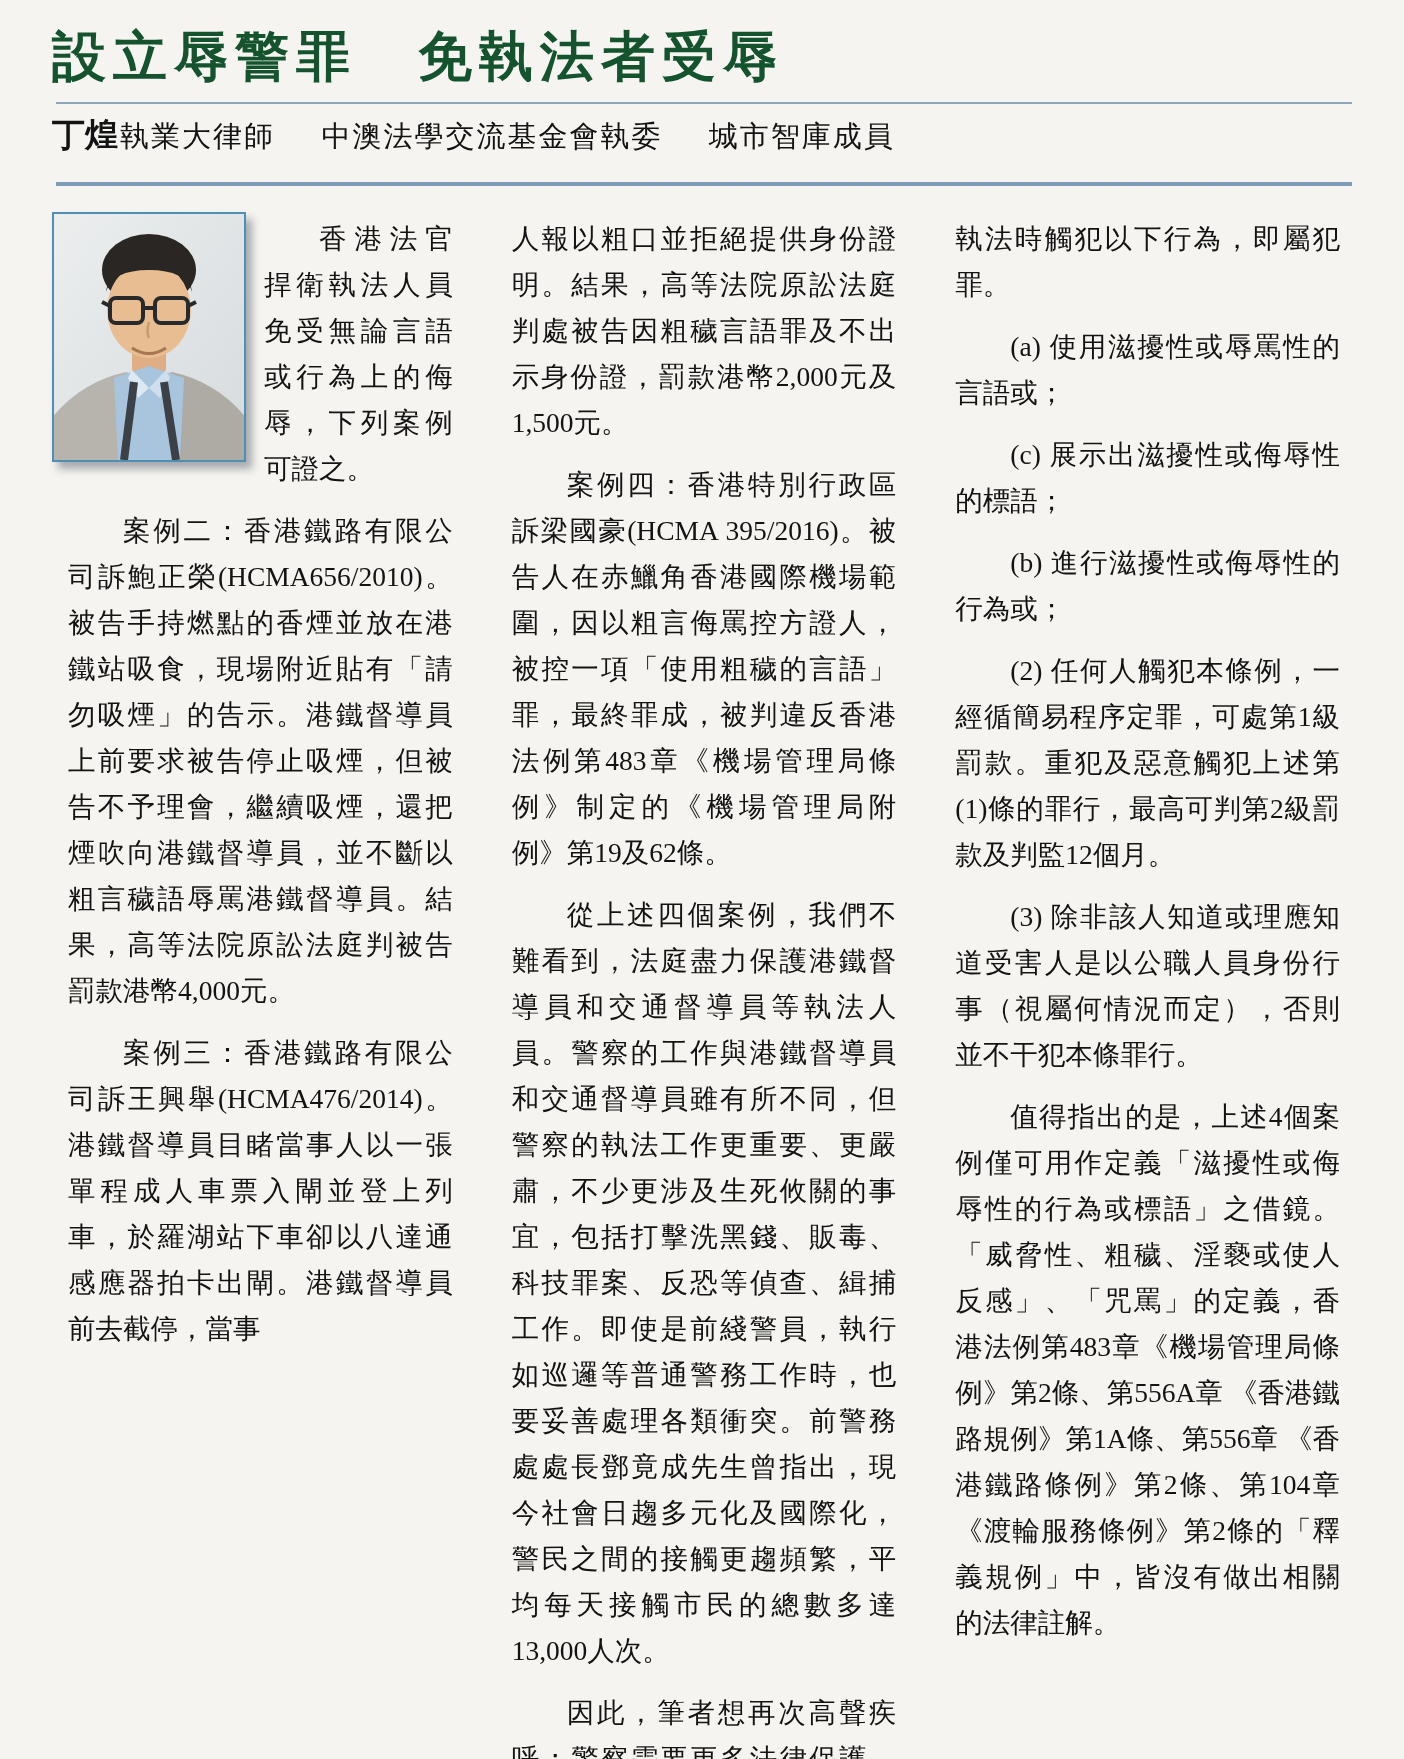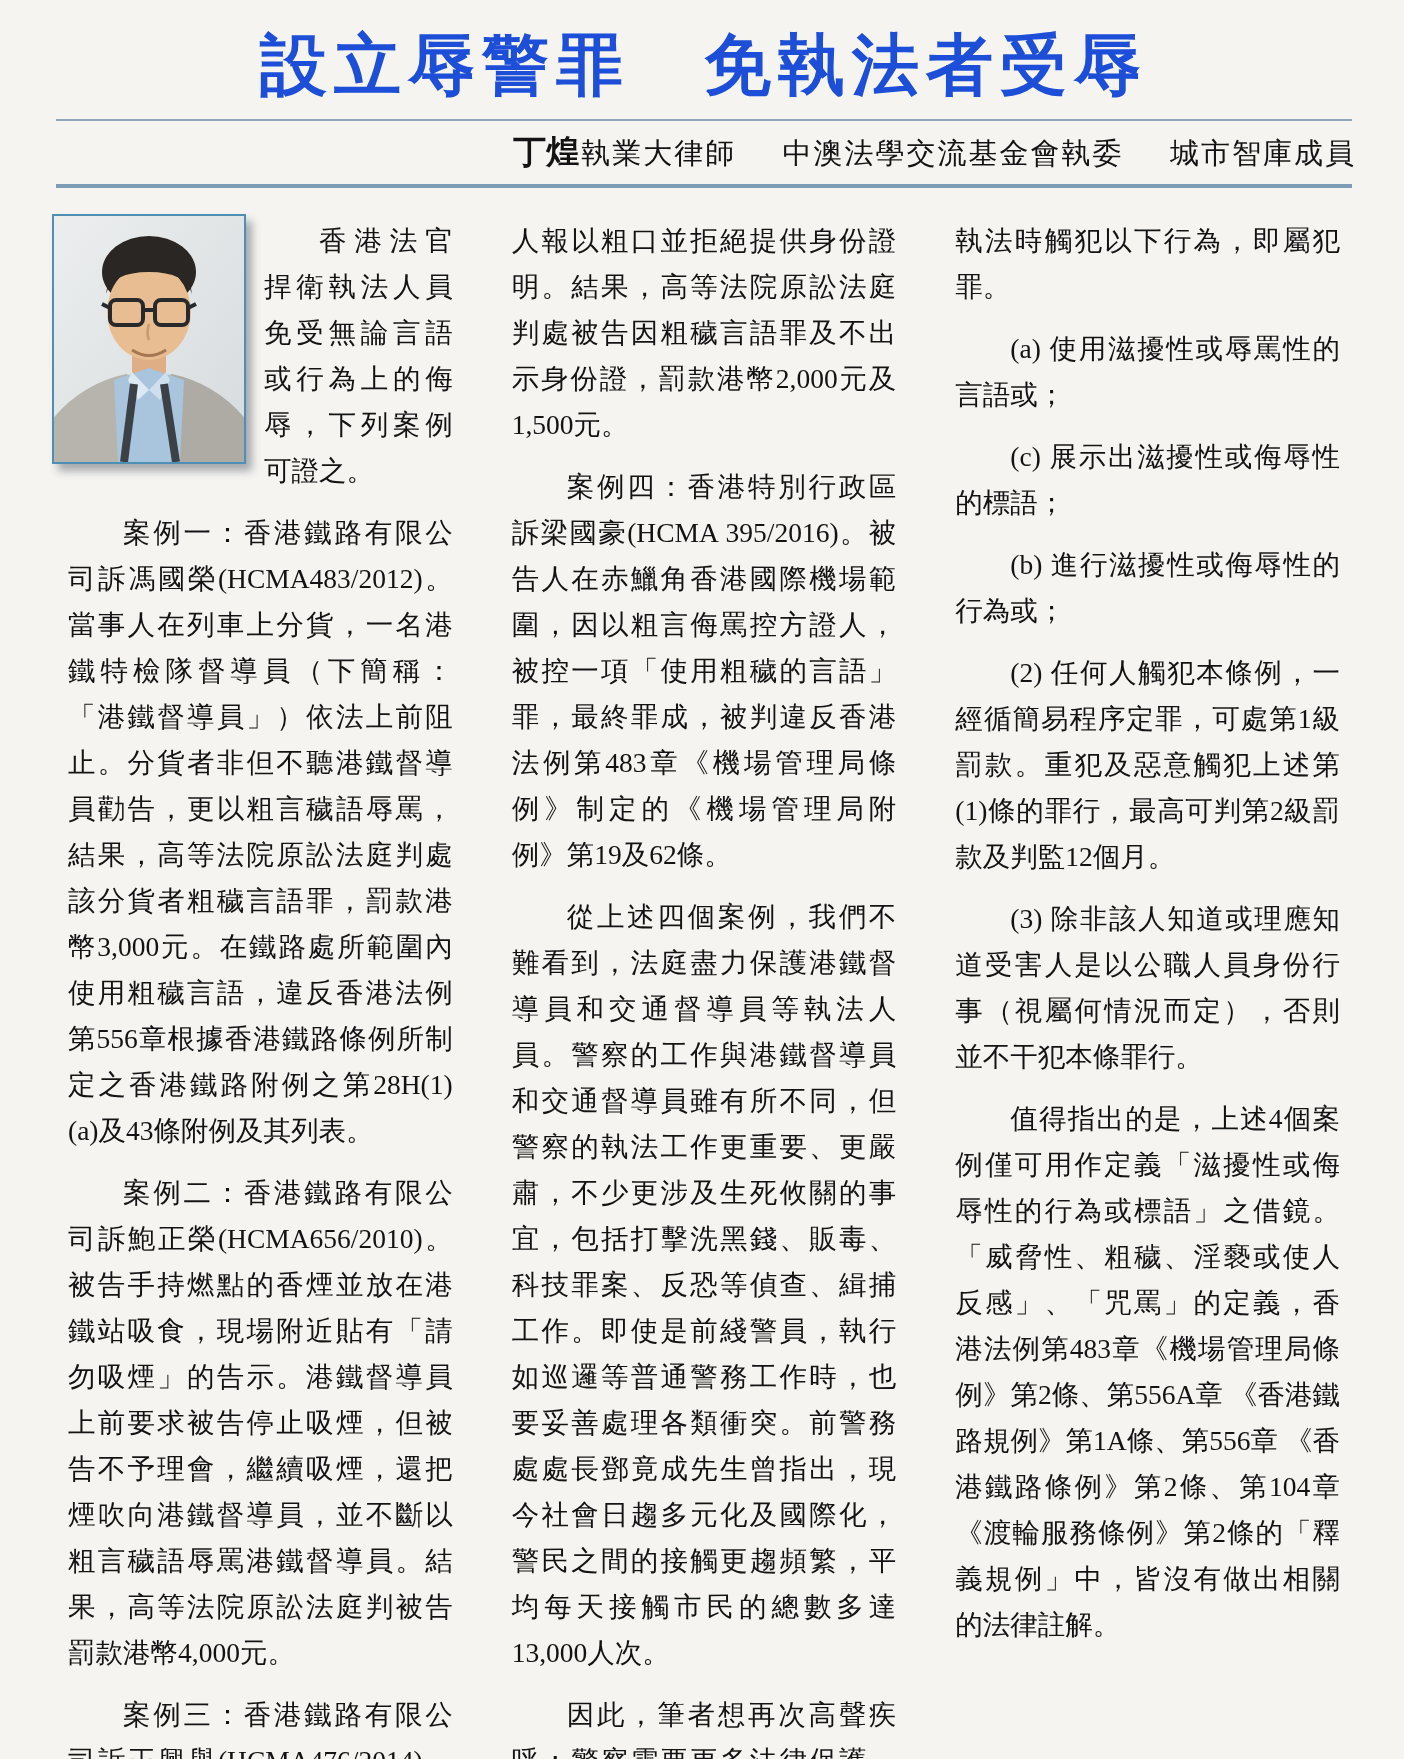--- a/index.html
+++ b/index.html
@@ -7,36 +7,36 @@
     width:1404px;height:1759px;
     background:#f5f4f1;
     color:#131313;
     font-family:"Liberation Serif","DejaVu Serif",serif;
     overflow:hidden;
   }
   .page{padding:22px 48px 0 52px;}
 
   .headline{
     margin:0 0 10px 0;
-    text-align:center;
-    font-size:67px;
+    text-align:left;
+    font-size:54px;
     font-weight:600;
     letter-spacing:7px;
     line-height:1.3;
-    color:#1d4ed8;
+    color:#14532d;
   }
   .rule-top{
     border:none;height:0;
     border-top:2px solid #8fa5b8;
     margin:2px 4px 0 4px;
   }
   .byline{
-    text-align:right;
+    text-align:left;
     font-size:29px;
-    margin:9px 0 9px 0;
+    margin:9px 0 24px 0;
     letter-spacing:2px;
     white-space:nowrap;
   }
   .byline .author{
     font-family:"Liberation Sans","DejaVu Sans",sans-serif;
     font-weight:bold;
     font-size:33px;
     letter-spacing:0;
     margin-right:2px;
   }
@@ -119,21 +119,20 @@
           <rect x="56" y="84" width="33" height="25" rx="6" fill="none" stroke="#27292b" stroke-width="4"></rect>
           <rect x="101" y="84" width="33" height="25" rx="6" fill="none" stroke="#27292b" stroke-width="4"></rect>
           <path d="M89,94 L101,94" stroke="#27292b" stroke-width="4"></path>
           <path d="M56,92 L48,88 M134,92 L142,88" stroke="#27292b" stroke-width="4"></path>
 
           <path d="M95,108 Q92,118 95,124" stroke="#c89a6d" stroke-width="2.5" fill="none"></path>
           <path d="M78,134 Q95,145 112,134" stroke="#a5764f" stroke-width="3" fill="none"></path>
         </svg>
       </div>
       <p>香港法官捍衛執法人員免受無論言語或行為上的侮辱，下列案例可證之。</p>
-      <p>案例一：香港鐵路有限公司訴馮國榮(HCMA483/2012)。當事人在列車上分貨，一名港鐵特檢隊督導員（下簡稱：「港鐵督導員」）依法上前阻止。分貨者非但不聽港鐵督導員勸告，更以粗言穢語辱罵，結果，高等法院原訟法庭判處該分貨者粗穢言語罪，罰款港幣3,000元。在鐵路處所範圍內使用粗穢言語，違反香港法例第556章根據香港鐵路條例所制定之香港鐵路附例之第28H(1)(a)及43條附例及其列表。</p>
       <p>案例二：香港鐵路有限公司訴鮑正榮(HCMA656/2010)。被告手持燃點的香煙並放在港鐵站吸食，現場附近貼有「請勿吸煙」的告示。港鐵督導員上前要求被告停止吸煙，但被告不予理會，繼續吸煙，還把煙吹向港鐵督導員，並不斷以粗言穢語辱罵港鐵督導員。結果，高等法院原訟法庭判被告罰款港幣4,000元。</p>
       <p>案例三：香港鐵路有限公司訴王興舉(HCMA476/2014)。港鐵督導員目睹當事人以一張單程成人車票入閘並登上列車，於羅湖站下車卻以八達通感應器拍卡出閘。港鐵督導員前去截停，當事</p>
     </div>
 
     <div class="col">
       <p class="cont">人報以粗口並拒絕提供身份證明。結果，高等法院原訟法庭判處被告因粗穢言語罪及不出示身份證，罰款港幣2,000元及1,500元。</p>
       <p>案例四：香港特別行政區訴梁國豪(HCMA 395/2016)。被告人在赤鱲角香港國際機場範圍，因以粗言侮罵控方證人，被控一項「使用粗穢的言語」罪，最終罪成，被判違反香港法例第483章《機場管理局條例》制定的《機場管理局附例》第19及62條。</p>
       <p>從上述四個案例，我們不難看到，法庭盡力保護港鐵督導員和交通督導員等執法人員。警察的工作與港鐵督導員和交通督導員雖有所不同，但警察的執法工作更重要、更嚴肅，不少更涉及生死攸關的事宜，包括打擊洗黑錢、販毒、科技罪案、反恐等偵查、緝捕工作。即使是前綫警員，執行如巡邏等普通警務工作時，也要妥善處理各類衝突。前警務處處長鄧竟成先生曾指出，現今社會日趨多元化及國際化，警民之間的接觸更趨頻繁，平均每天接觸市民的總數多達13,000人次。</p>
       <p>因此，筆者想再次高聲疾呼：警察需要更多法律保護，建議《公安條例》17H條應增加以下內容：</p>
       <p>17H 侮辱公職人員罪</p>

